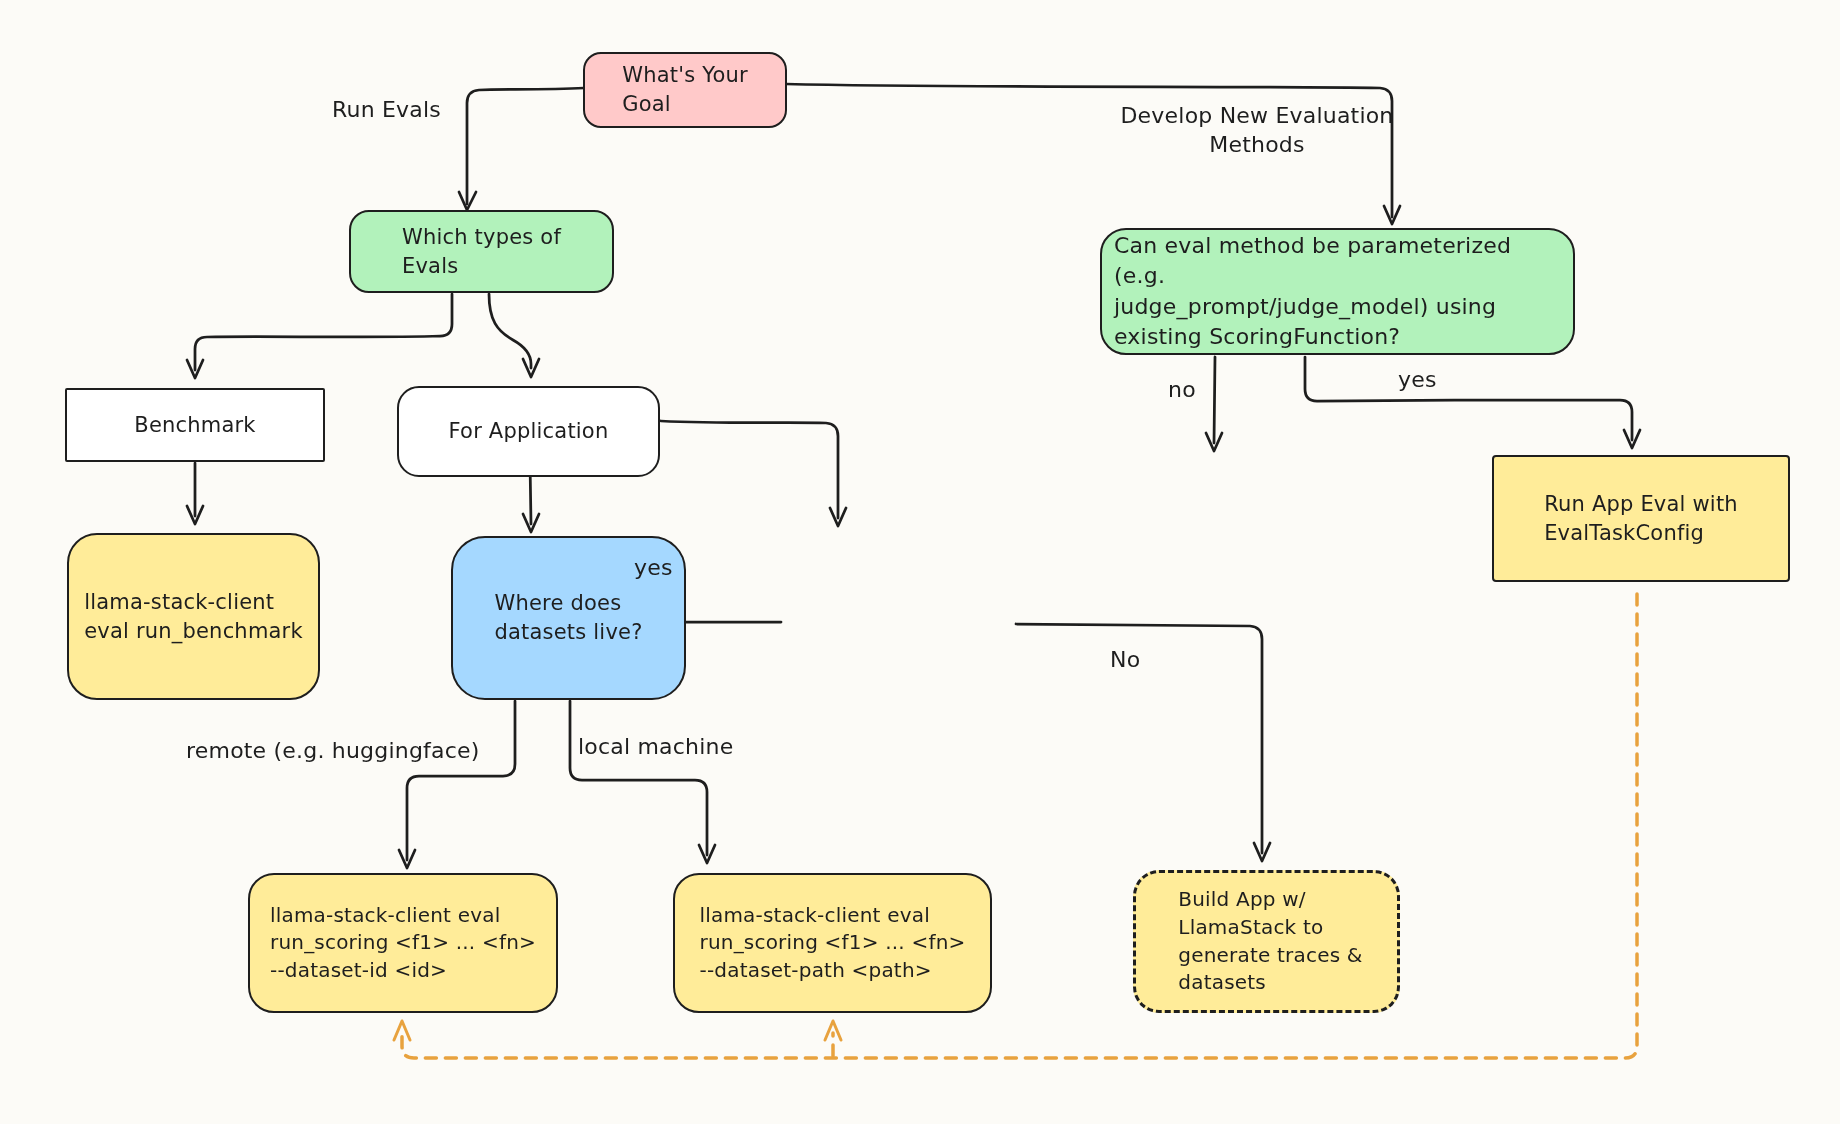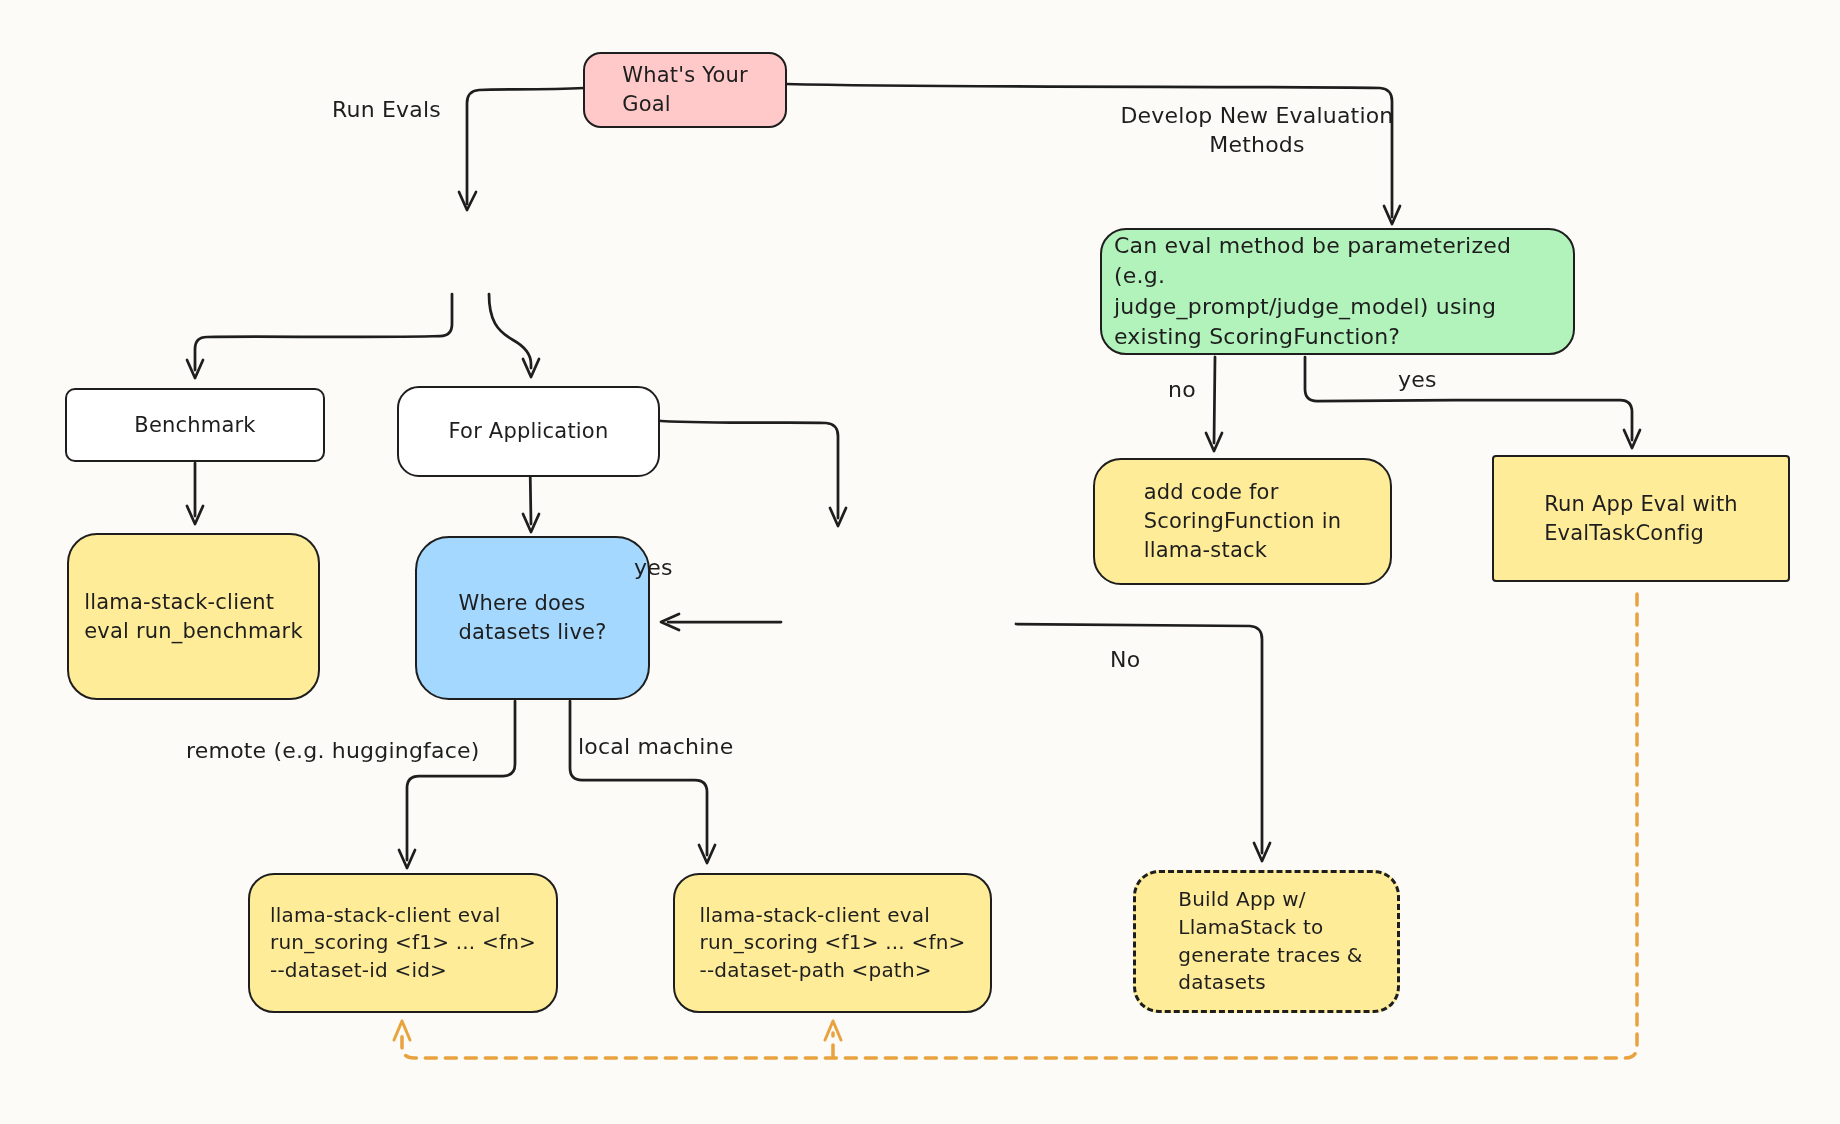--- a/index.html
+++ b/index.html
@@ -34,21 +34,21 @@
   .node .node-text {
     white-space: pre-line;
     font-size: 21px;
     line-height: 1.38;
     letter-spacing: 0.2px;
   }
   .node.small-text .node-text { font-size: 20px; }
   .node.big-text .node-text { font-size: 22px; }
   .pink   { background: #ffc9c9; }
   .green  { background: #b2f2bb; }
-  .blue   { background: #a5d8ff; }
+  .blue   { background: #a5d8ff; margin-left: 36px; }
   .yellow { background: #ffec99; }
   .white  { background: #ffffff; }
   .dashed { border-style: dashed; border-width: 3px; padding-left: 20px; }
   .edge-label {
     position: absolute;
     z-index: 2;
     font-size: 22px;
     line-height: 1.3;
     letter-spacing: 0.2px;
     white-space: pre-line;
@@ -135,22 +135,26 @@
       <path d="M 394 1040 L 402 1021 L 410 1040" stroke-width="3"></path>
       <path d="M 825 1040 L 833 1021 L 841 1040" stroke-width="3"></path>
     </g>
   </svg>
 
   <div class="node pink" style="left:583px;top:52px;width:204px;height:76px;border-radius:18px">
     <span class="node-text">What's Your
 Goal</span>
   </div>
 
-
-  <div class="node white" style="left:65px;top:388px;width:260px;height:74px;border-radius:10px">
+  <div class="node green" style="left:349px;top:210px;width:265px;height:83px;border-radius:20px">
+    <span class="node-text">Which types of
+Evals</span>
+  </div>
+
+  <div class="node white" style="left:65px;top:388px;width:260px;height:74px;border-radius:2px">
     <span class="node-text">Benchmark</span>
   </div>
 
   <div class="node white" style="left:397px;top:386px;width:263px;height:91px;border-radius:22px">
     <span class="node-text">For Application</span>
   </div>
 
   <div class="node yellow" style="left:67px;top:533px;width:253px;height:167px;border-radius:30px">
     <span class="node-text">llama-stack-client
 eval run_benchmark</span>
@@ -161,25 +165,20 @@
 datasets live?</span>
   </div>
 
 
   <div class="node green big-text" style="left:1100px;top:228px;width:475px;height:127px;border-radius:26px">
     <span class="node-text">Can eval method be parameterized (e.g.
 judge_prompt/judge_model) using
 existing ScoringFunction?</span>
   </div>
 
-  <div class="node yellow" style="left:1093px;top:458px;width:299px;height:127px;border-radius:28px">
-    <span class="node-text">add code for
-ScoringFunction in
-llama-stack</span>
-  </div>
 
   <div class="node yellow" style="left:1492px;top:455px;width:298px;height:127px;border-radius:4px">
     <span class="node-text">Run App Eval with
 EvalTaskConfig</span>
   </div>
 
   <div class="node yellow small-text" style="left:248px;top:873px;width:310px;height:140px;border-radius:26px">
     <span class="node-text">llama-stack-client eval
 run_scoring &lt;f1&gt; ... &lt;fn&gt;
 --dataset-id &lt;id&gt;</span>

